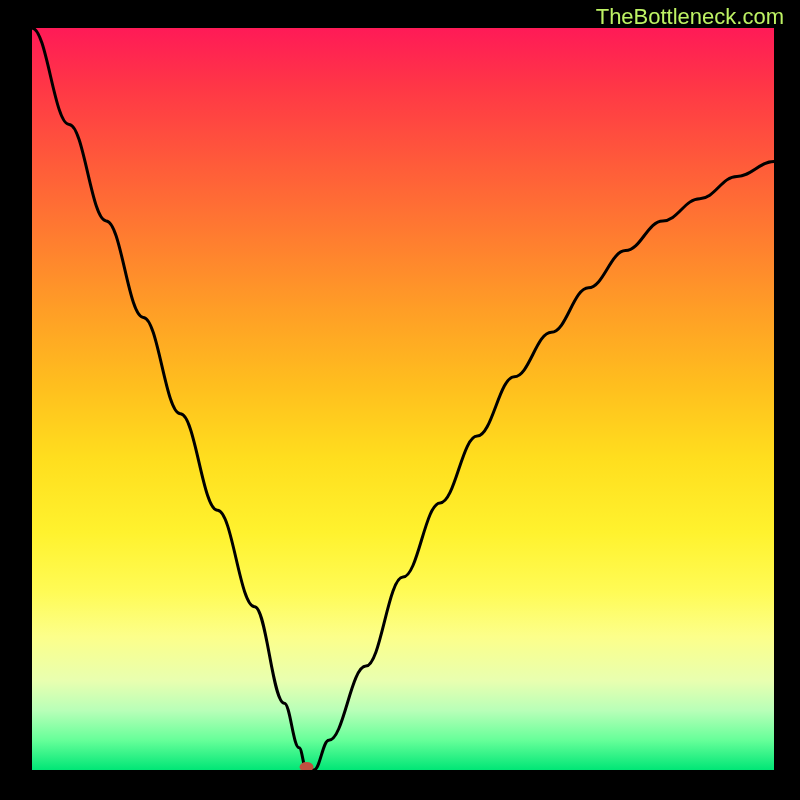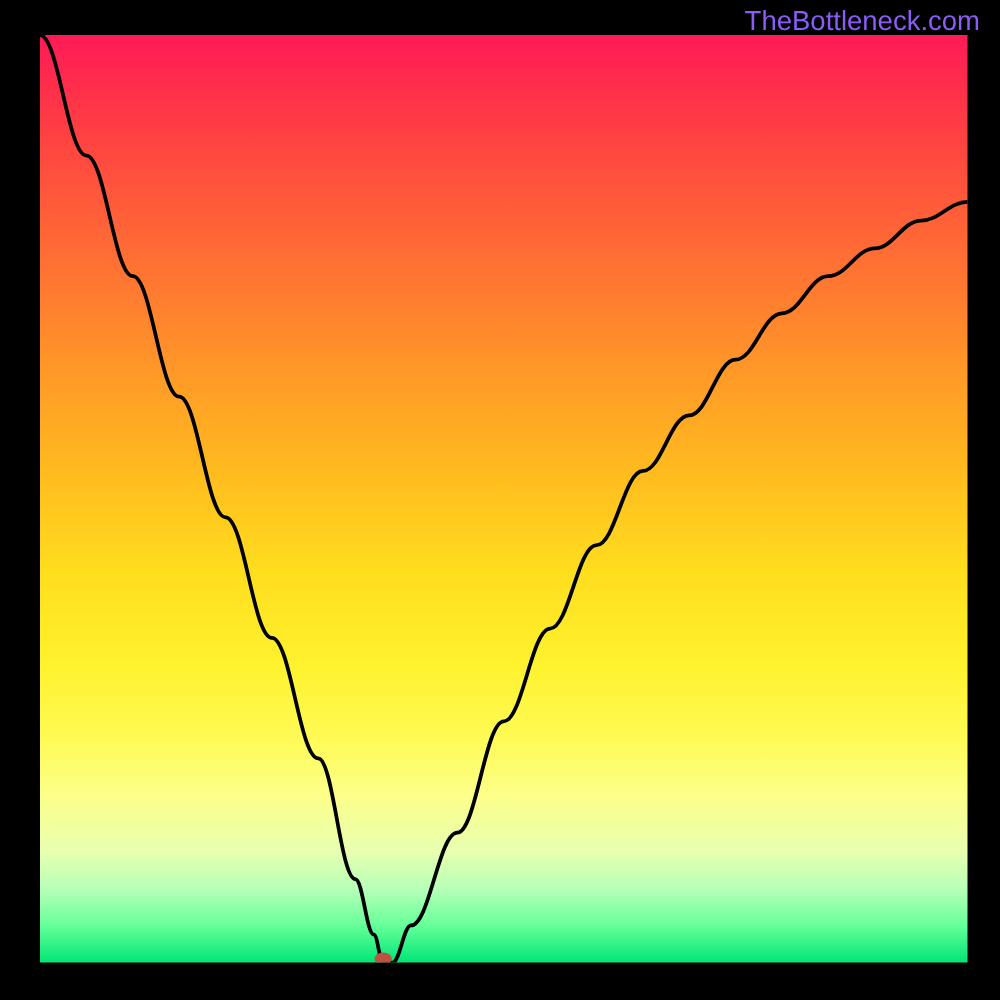--- a/index.html
+++ b/index.html
@@ -8,21 +8,21 @@
     width: 800px;
     height: 800px;
     background: #000;
     position: relative;
     font-family: Arial, sans-serif;
   }
   .watermark {
     position: absolute;
     top: 4px;
     right: 16px;
-    color: #8b5cf6;
+    color: #bef264;
     font-size: 22px;
     font-weight: 500;
     z-index: 10;
   }
   .plot-area {
     position: absolute;
     left: 32px;
     top: 28px;
     width: 742px;
     height: 742px;

